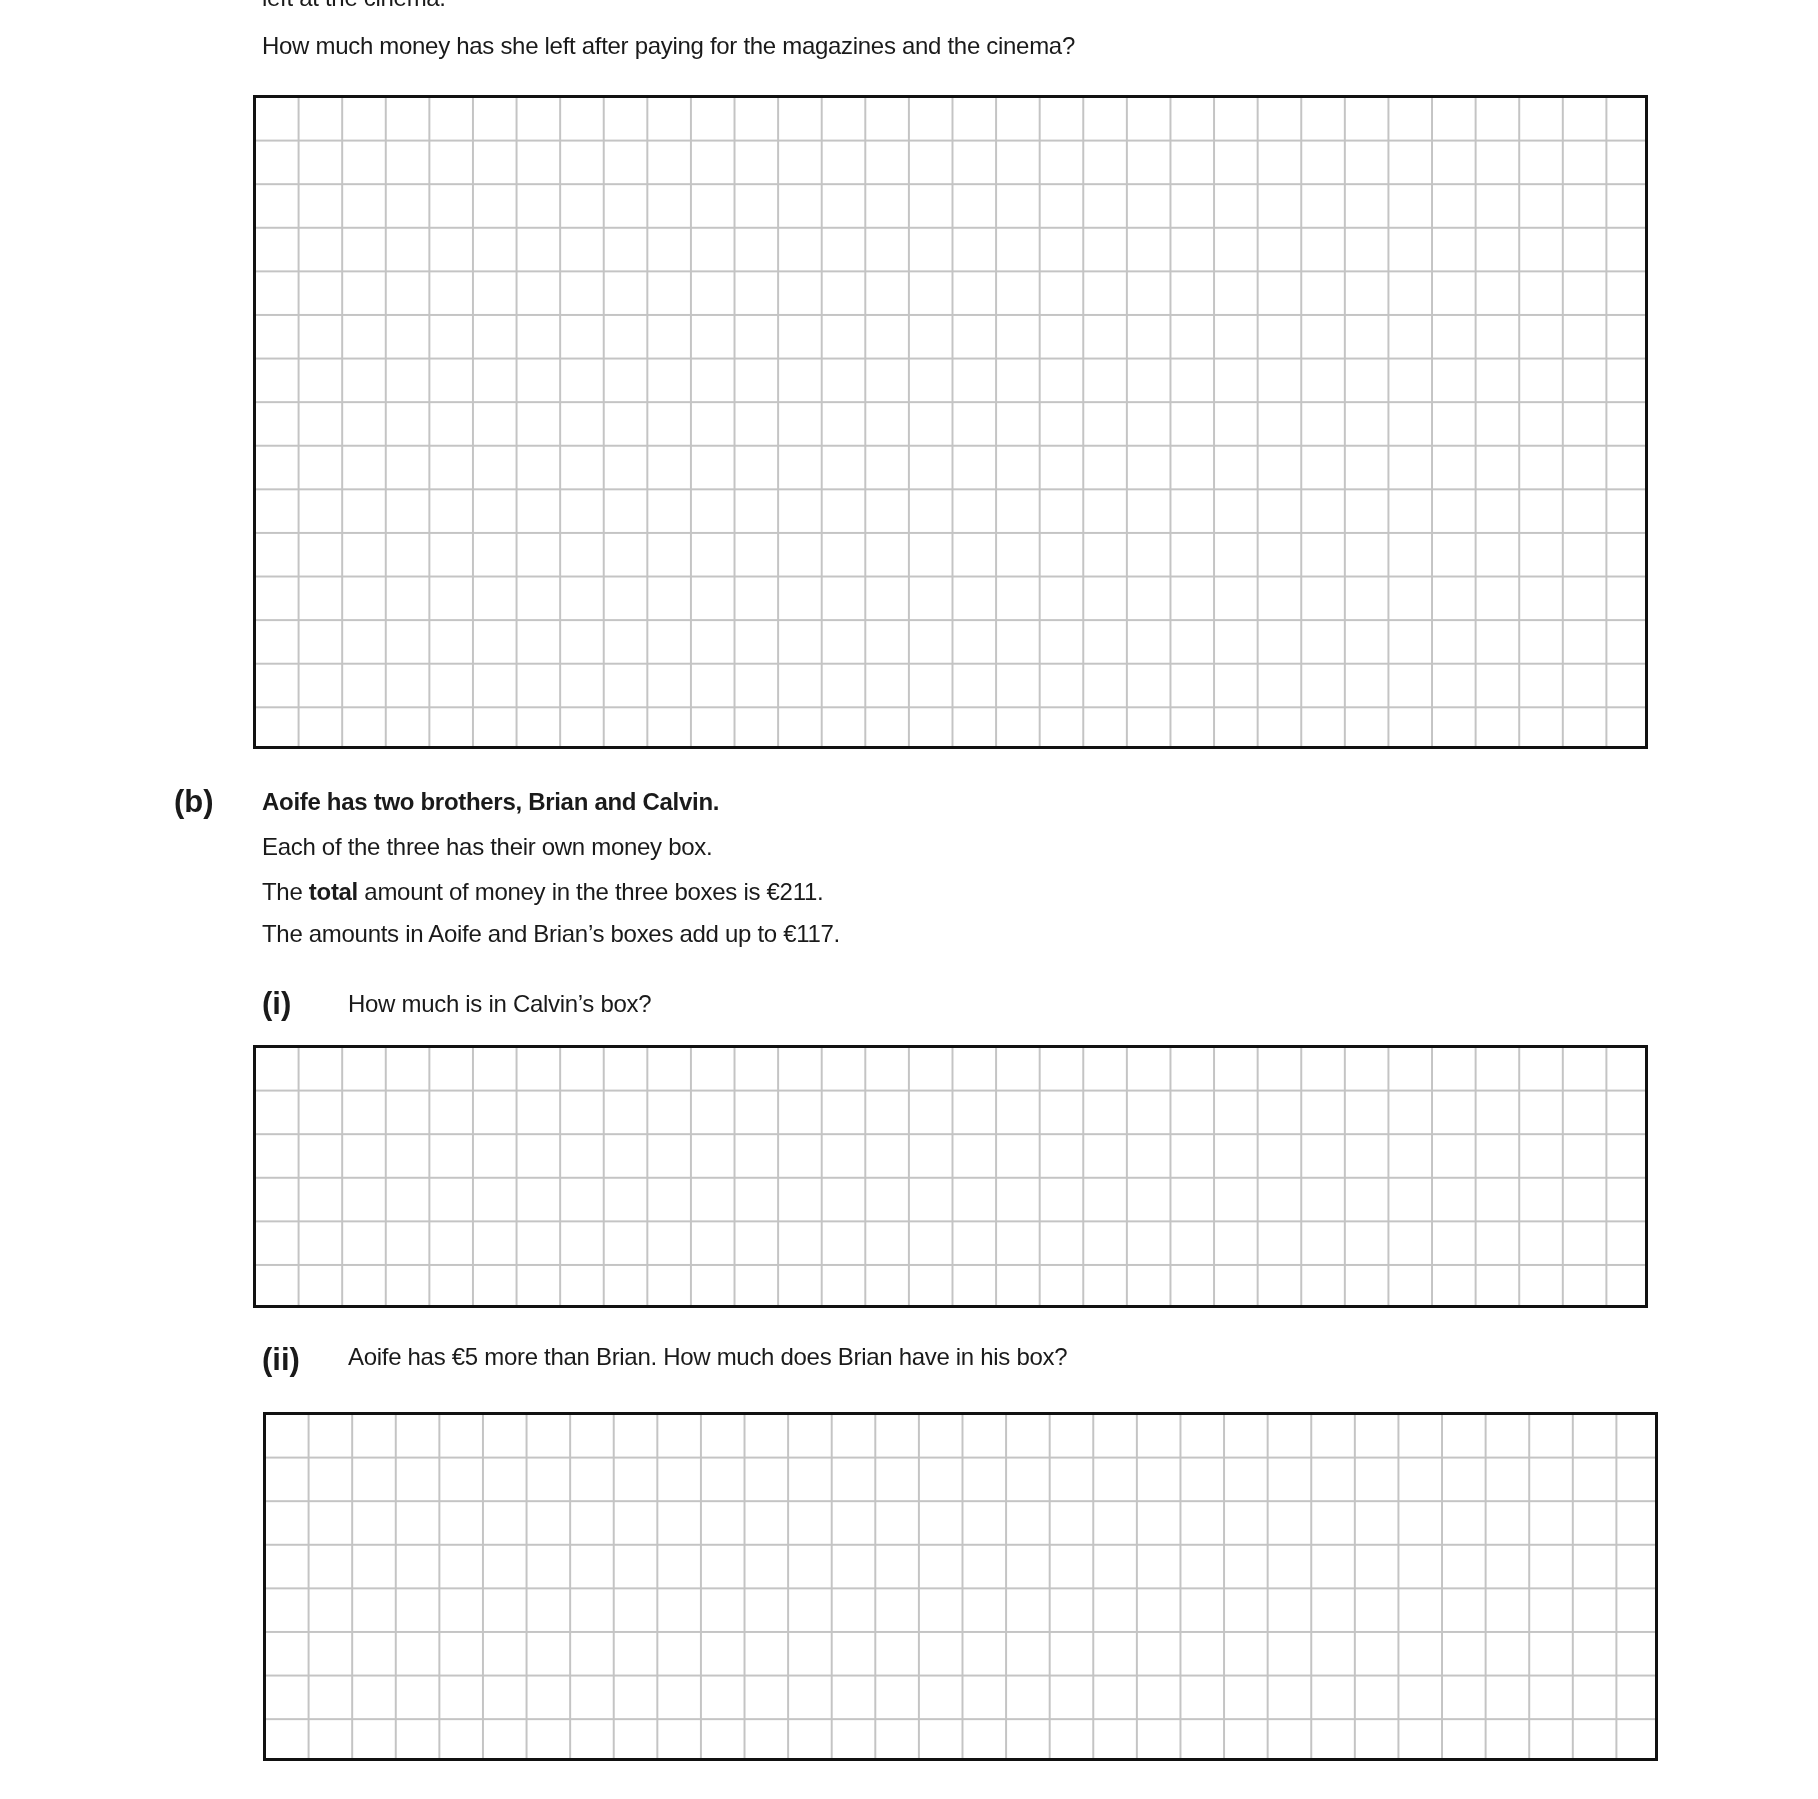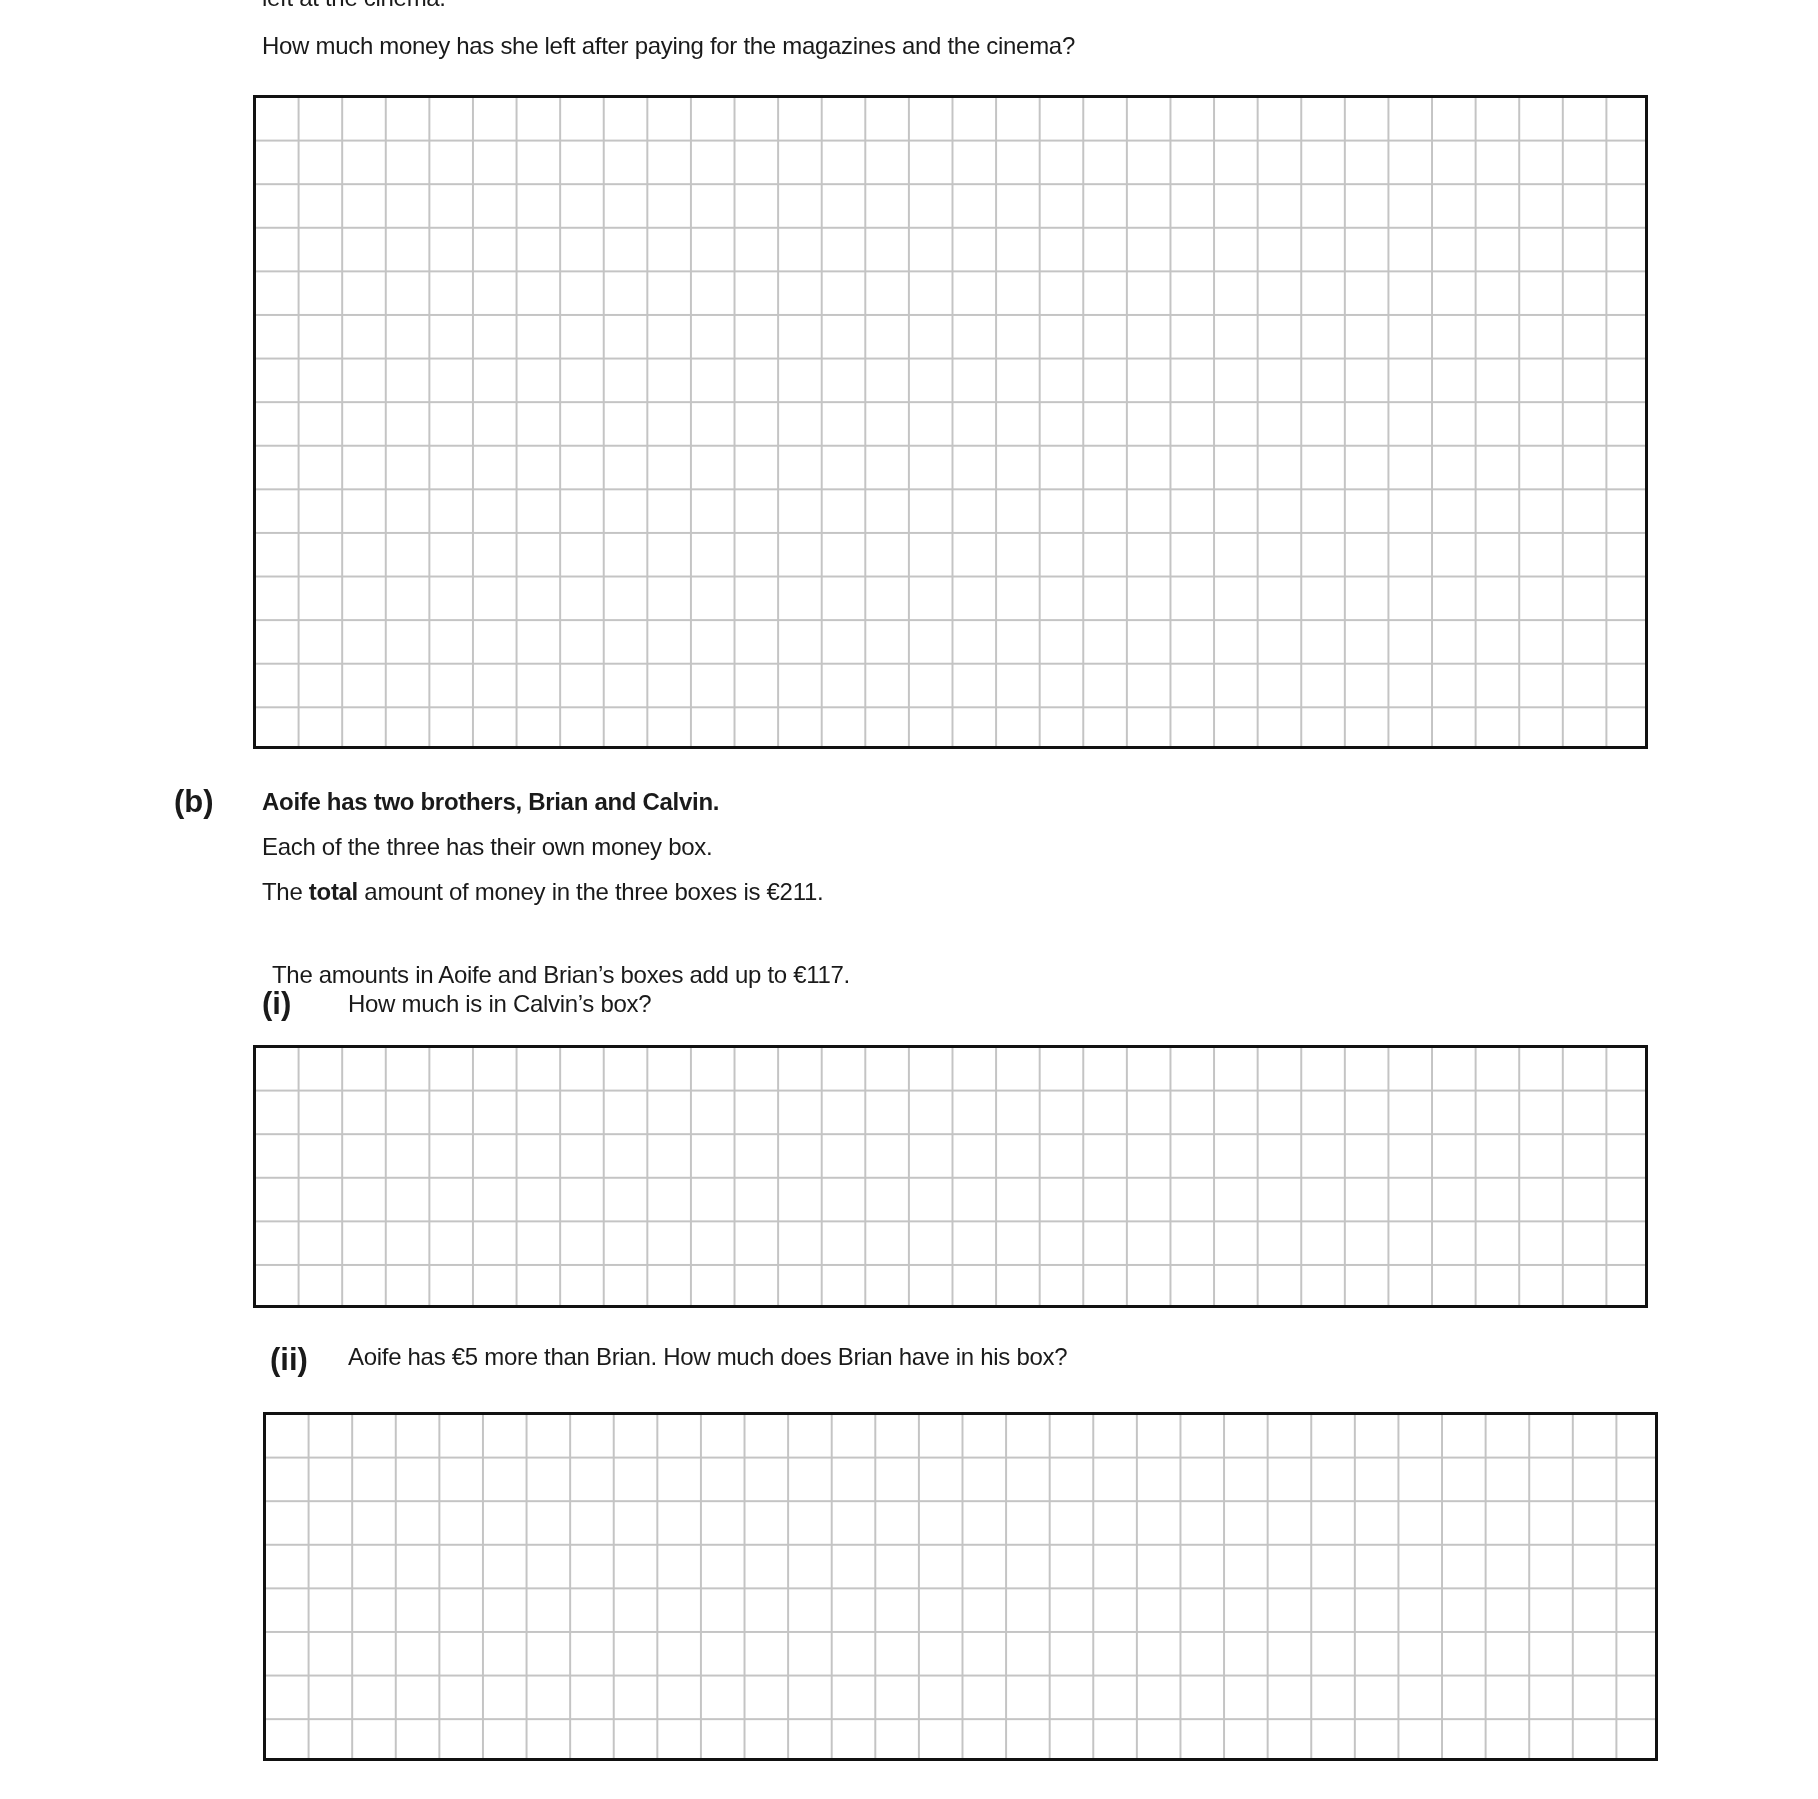--- a/index.html
+++ b/index.html
@@ -25,23 +25,23 @@
 
 <div class="line" style="left:262px; top:-20px;">left at the cinema.</div>
 <div class="line" style="left:262px; top:28px;">How much money has she left after paying for the magazines and the cinema?</div>
 
 <div class="grid-box" style="left:253px; top:95px; width:1395px; height:654px;"></div>
 
 <div class="label" style="left:174px; top:784px;">(b)</div>
 <div class="line" style="left:262px; top:784px;font-weight:bold;">Aoife has two brothers, Brian and Calvin.</div>
 <div class="line" style="left:262px; top:829px;text-align:center;">Each of the three has their own money box.</div>
 <div class="line" style="left:262px; top:874px;"><span>The </span><b>total</b><span> amount of money in the three boxes is €211.</span></div>
-<div class="line" style="left:262px; top:957px;margin-left:10px;">The amounts in Aoife and Brian’s boxes add up to €117.</div>
+<div class="line" style="left:262px; top:916px;">The amounts in Aoife and Brian’s boxes add up to €117.</div>
 
 <div class="label" style="left:262px; top:986px;">(i)</div>
 <div class="line" style="left:348px; top:986px;">How much is in Calvin’s box?</div>
 
 <div class="grid-box" style="left:253px; top:1045px; width:1395px; height:263px;"></div>
 
-<div class="label" style="left:262px; top:1342px;margin-left:8px;">(ii)</div>
+<div class="label" style="left:262px; top:1342px;">(ii)</div>
 <div class="line" style="left:348px; top:1339px;">Aoife has €5 more than Brian.  How much does Brian have in his box?</div>
 
 <div class="grid-box" style="left:263px; top:1412px; width:1395px; height:349px;"></div>
 
 </body></html>

